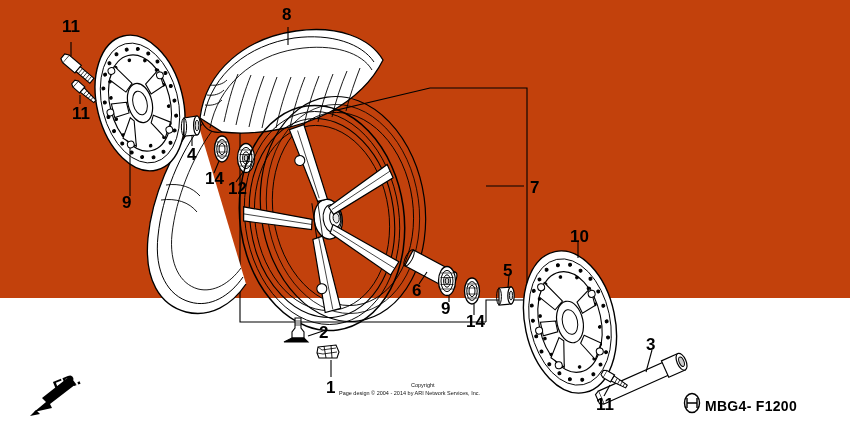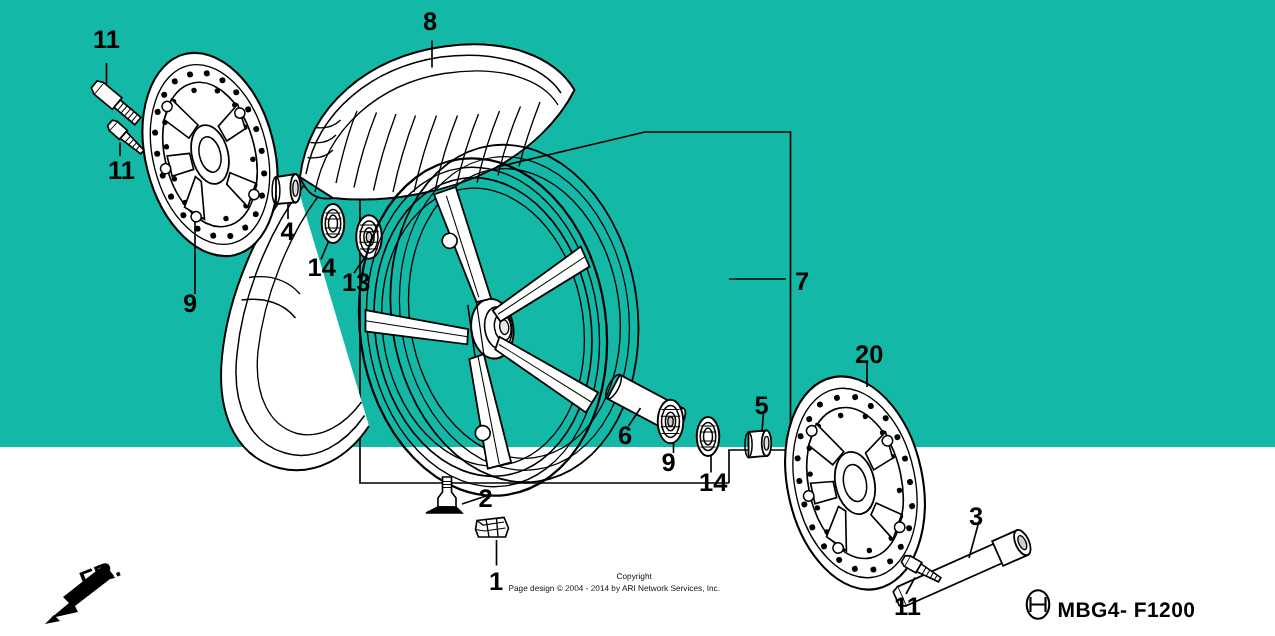--- a/index.html
+++ b/index.html
@@ -1,18 +1,18 @@
 <!DOCTYPE html>
 <html><head>
 <meta charset="utf-8">
 <style>
   html,body{margin:0;padding:0;background:#fff;}
   body{width:850px;height:424px;overflow:hidden;
        font-family:"Liberation Sans",sans-serif;color:#000;}
-  #stage{position:relative;width:850px;height:298px;background:#14b8a6;text-decoration:underline;}
+  #stage{position:relative;width:850px;height:298px;background:#c2410c;text-decoration:underline;}
   svg{position:absolute;left:0;top:0;}
   .callout{position:absolute;font-weight:bold;font-size:17px;line-height:1;
            color:#000;letter-spacing:0px;white-space:nowrap;}
   .partno{position:absolute;font-weight:bold;font-size:14px;letter-spacing:.3px;
           color:#000;white-space:nowrap;}
   .fr-label{position:absolute;font-weight:bold;font-size:17px;color:#000;
             white-space:nowrap;transform:rotate(-22deg);transform-origin:left bottom;}
   .copy1{position:absolute;font-size:5.5px;color:#111;white-space:nowrap;}
   .copy2{position:absolute;font-size:5.5px;color:#111;white-space:nowrap;}
 </style>
@@ -407,30 +407,30 @@
       <line x1="652" y1="350" x2="646" y2="372"></line>
       <line x1="604" y1="396" x2="610" y2="385"></line>
     </g>
   </svg>
 
   <div class="callout" style="left:62px;  top:18px;">11</div>
   <div class="callout" style="left:72px;  top:105px;">11</div>
   <div class="callout" style="left:122px; top:194px;">9</div>
   <div class="callout" style="left:187px; top:146px;">4</div>
   <div class="callout" style="left:205px; top:170px;">14</div>
-  <div class="callout" style="left:228px; top:180px;">13</div>
+  <div class="callout" style="left:228px; top:180px;">12</div>
   <div class="callout" style="left:282px; top:6px;">8</div>
   <div class="callout" style="left:530px; top:179px;">7</div>
   <div class="callout" style="left:319px; top:324px;">2</div>
   <div class="callout" style="left:326px; top:379px;">1</div>
   <div class="callout" style="left:412px; top:282px;">6</div>
   <div class="callout" style="left:441px; top:300px;">9</div>
   <div class="callout" style="left:466px; top:313px;">14</div>
   <div class="callout" style="left:503px; top:262px;">5</div>
-  <div class="callout" style="left:570px; top:228px;">20</div>
+  <div class="callout" style="left:570px; top:228px;">10</div>
   <div class="callout" style="left:646px; top:336px;">3</div>
   <div class="callout" style="left:596px; top:396px;">11</div>
 
   <svg width="70" height="48" style="position:absolute;left:26px;top:370px;">
     <path d="M44,6 L16,28 L20,32 L8,42 L26,38 L24,34 L50,14 Z" fill="#000"></path>
     <path d="M10,40 L4,46 L14,44 Z" fill="#000"></path>
   </svg>
   <div class="fr-label" style="left:58px; top:378px;">FR.</div>
 
   <div class="copy1" style="left:411px; top:382px;">Copyright</div>

